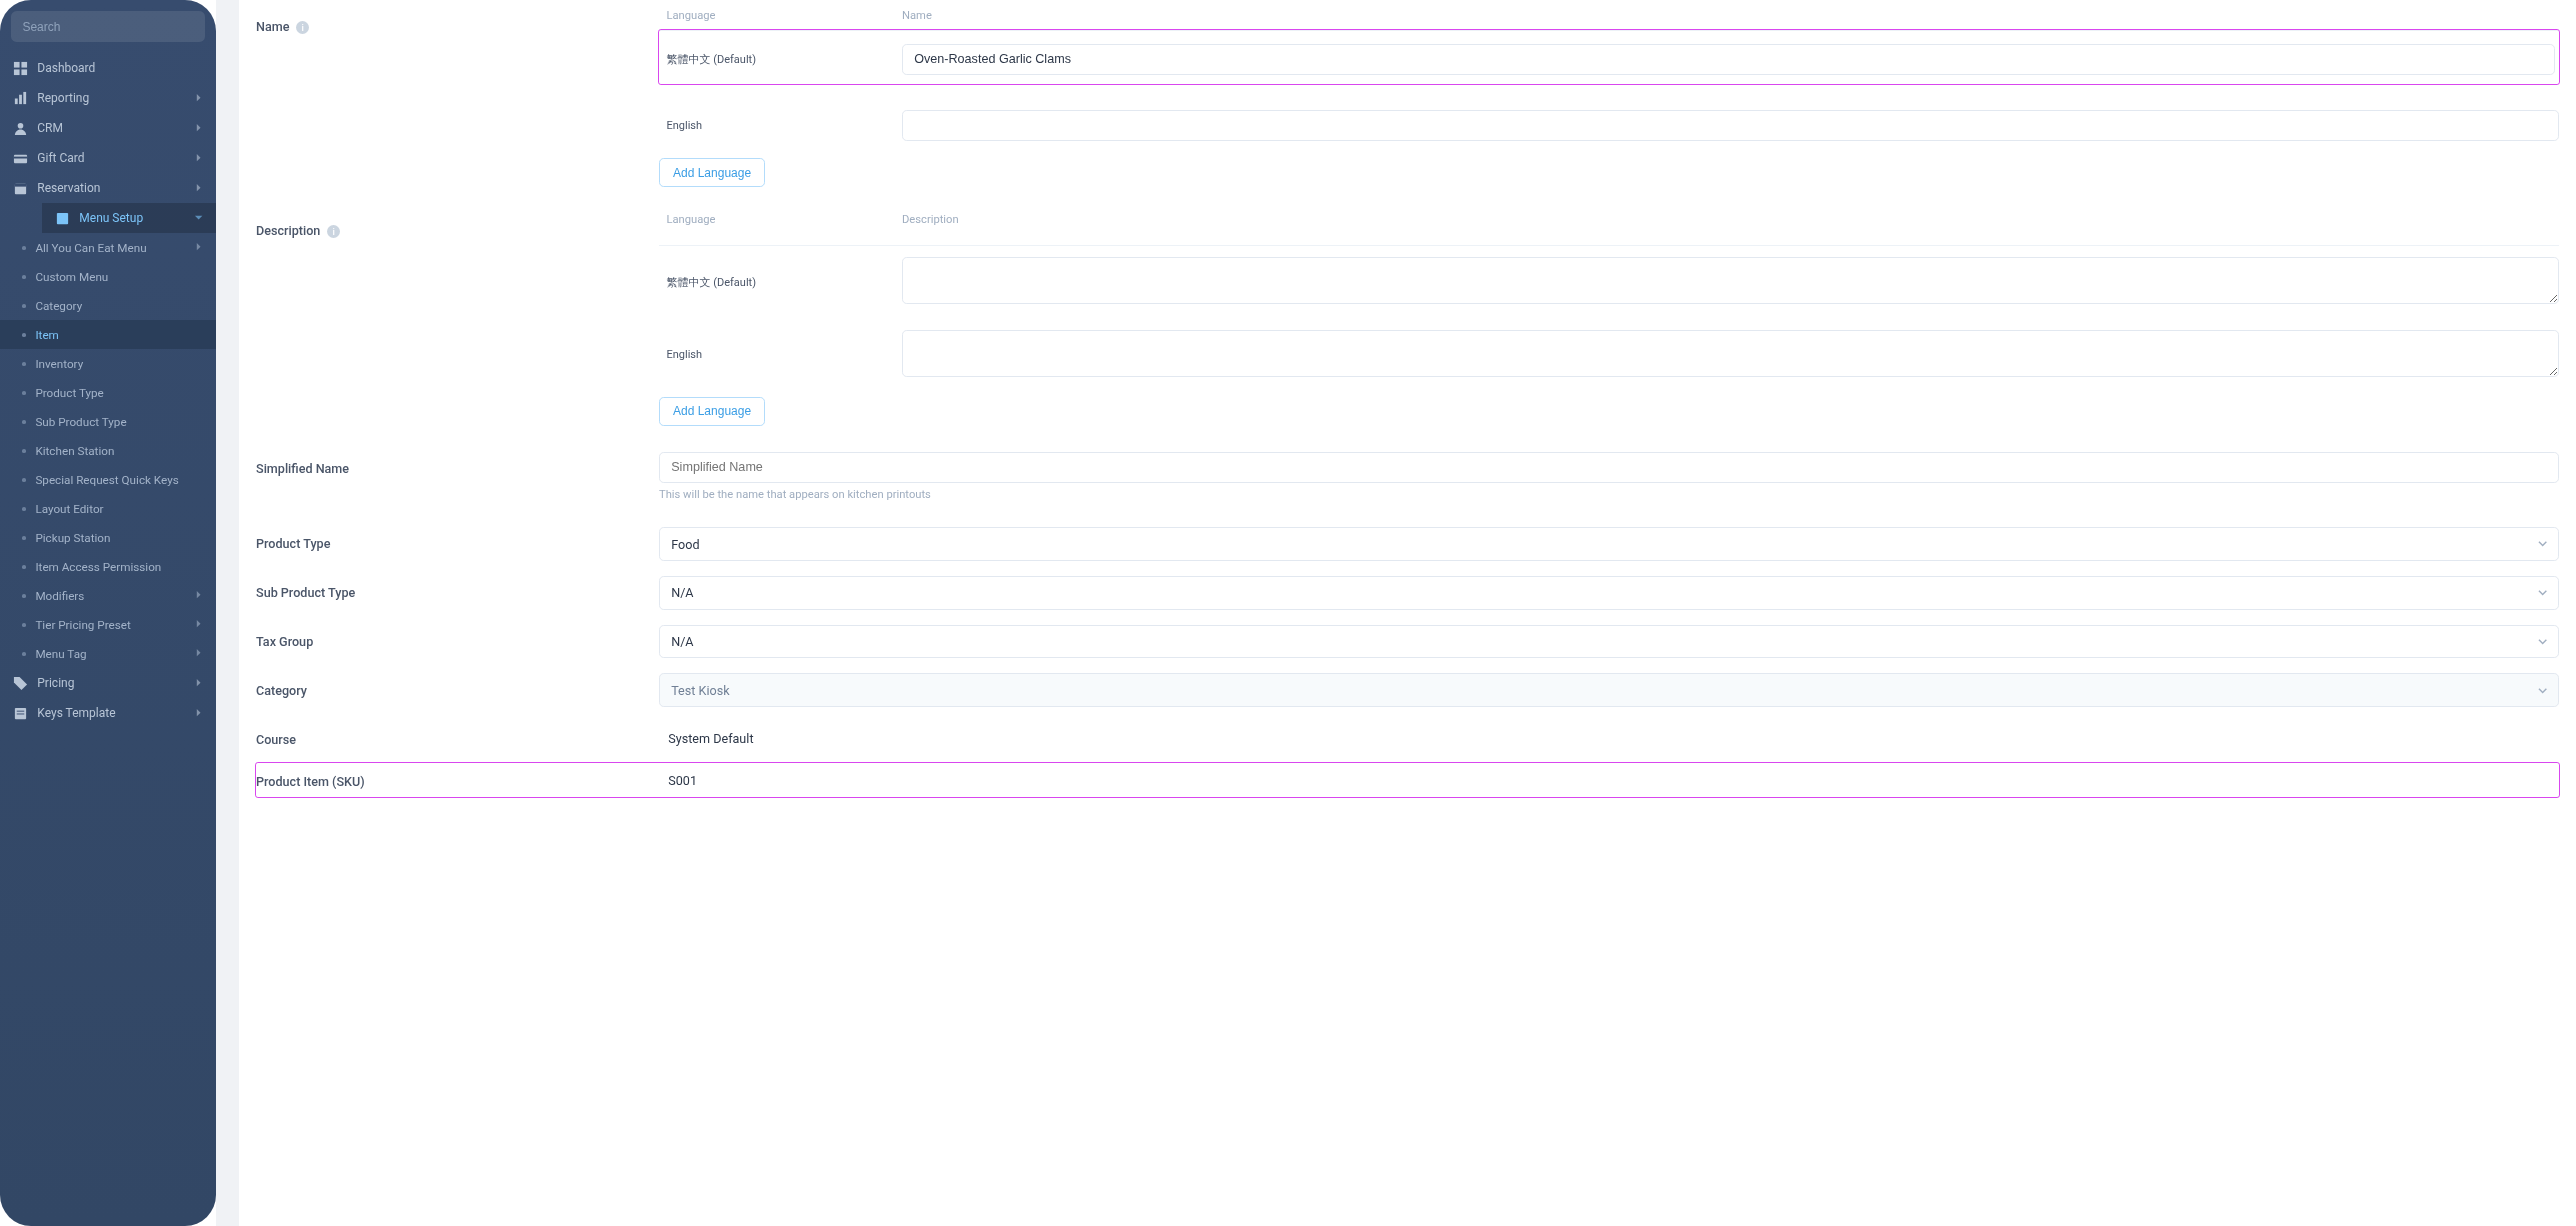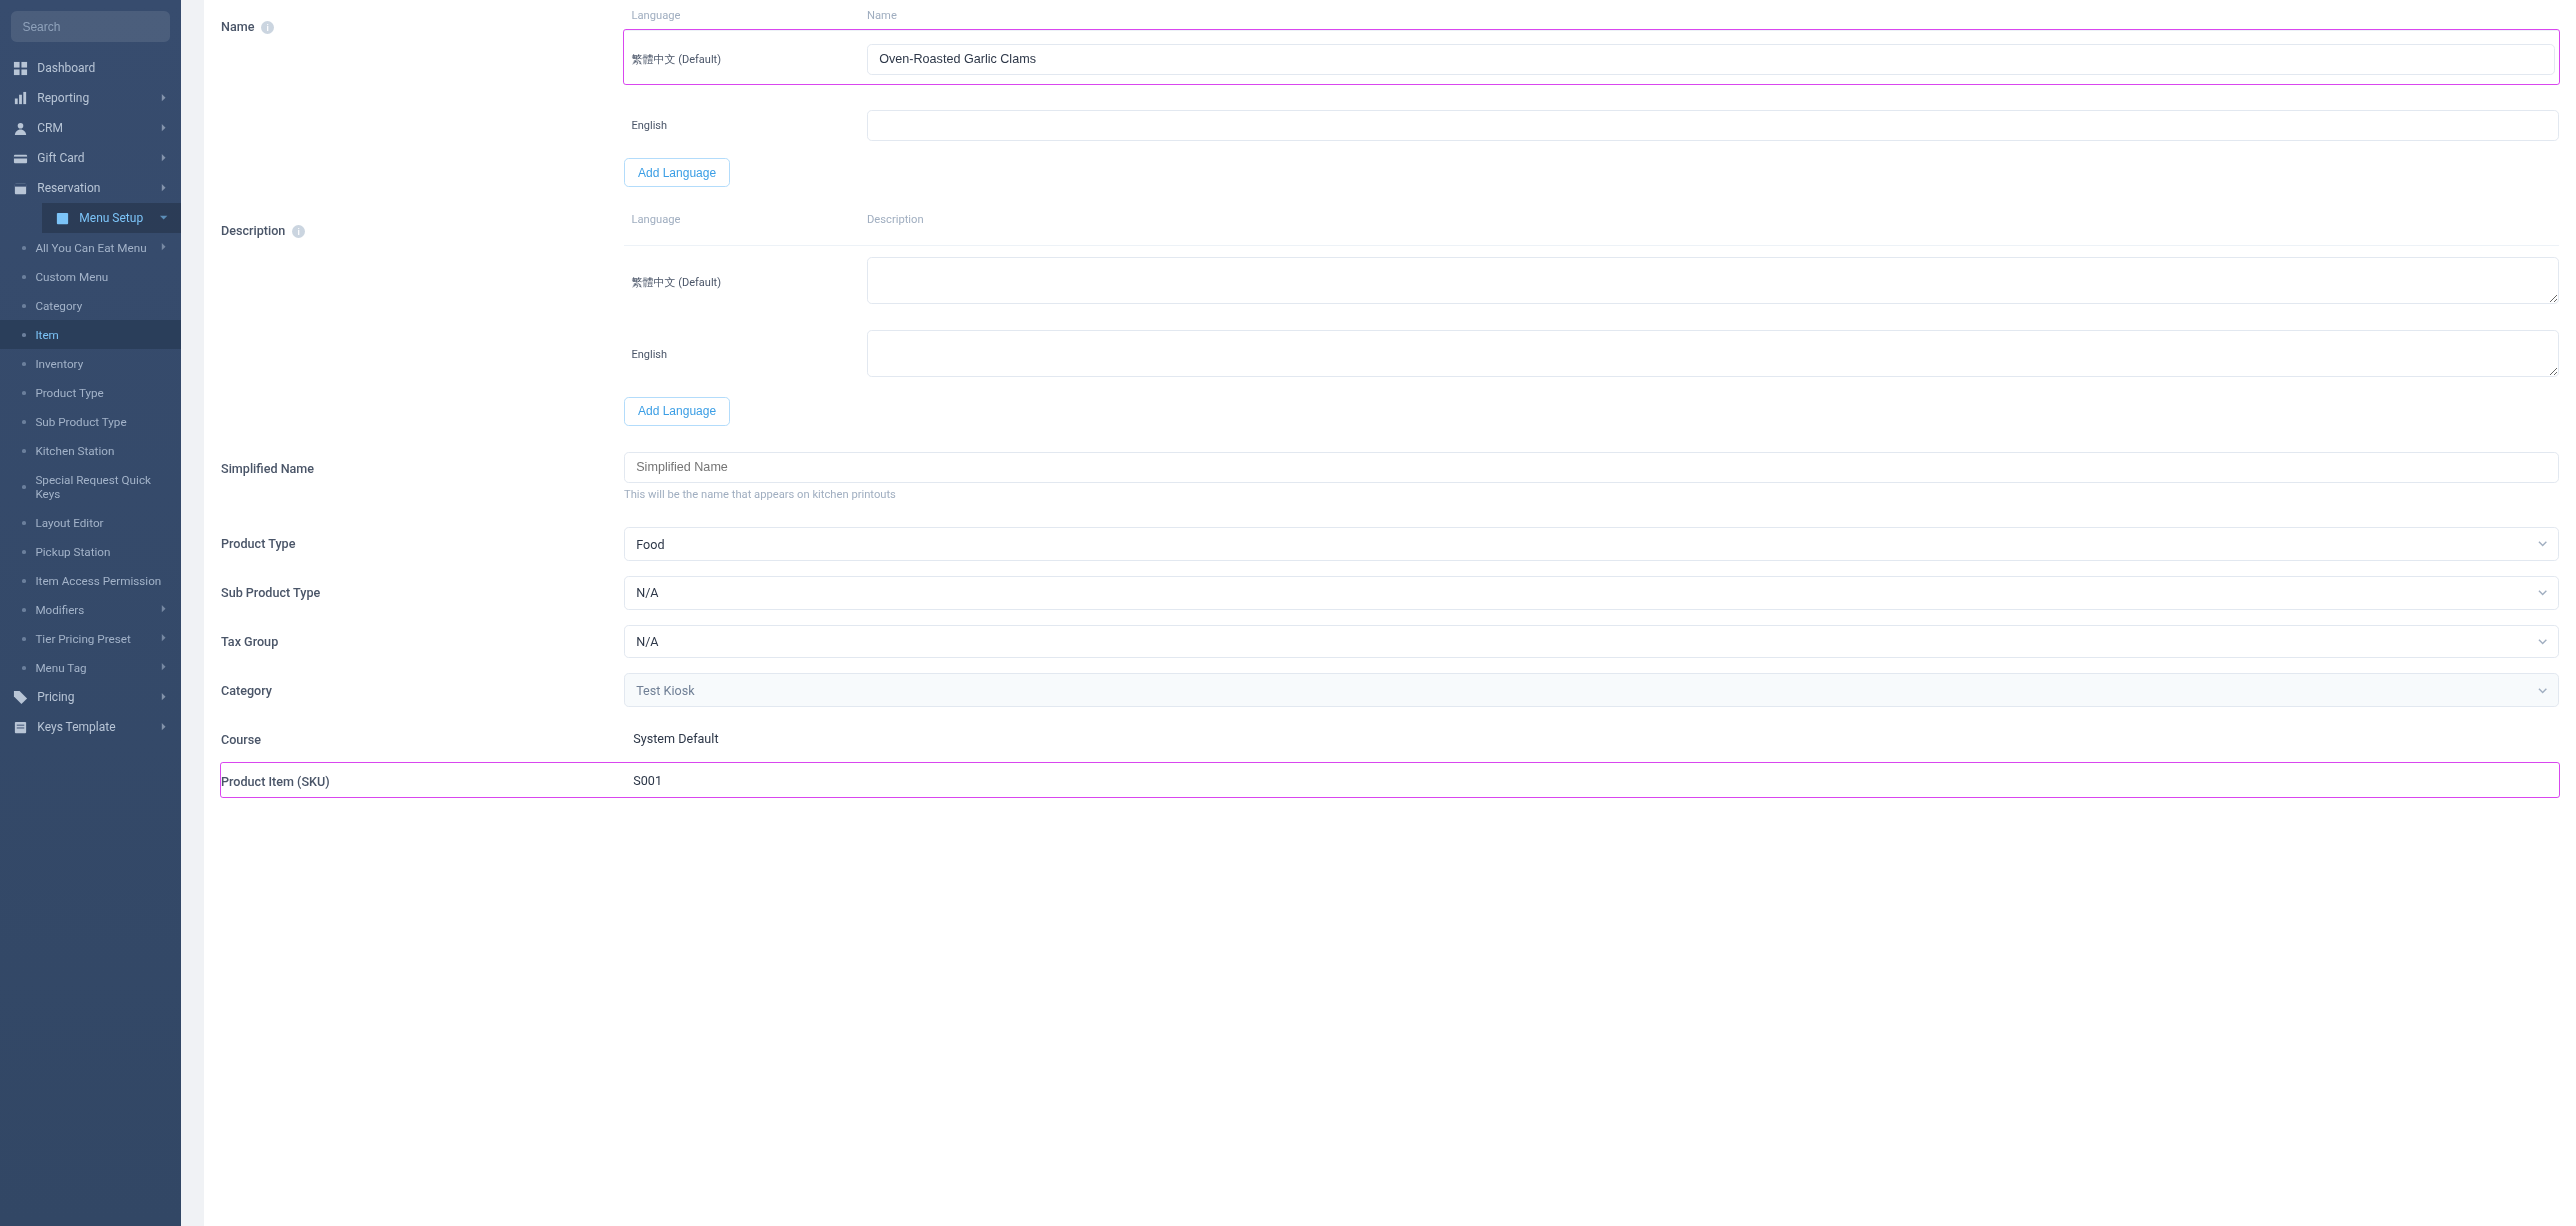--- a/index.html
+++ b/index.html
@@ -6,25 +6,26 @@
     body {
       font-family: -apple-system, BlinkMacSystemFont, "Segoe UI", Roboto, sans-serif;
       background: #ffffff;
       color: #4a5568;
       font-size: 13px;
       display: flex;
       height: 100vh;
       overflow: hidden;
     }
     .sidebar {
-      width: 181px;
+      width: 216px;
       background: linear-gradient(180deg, #374c6e 0%, #324765 100%);
       color: #b8c5d6;
       flex-shrink: 0;
       overflow-y: auto;
+      border-radius: 31px;
     }
     .search-wrap { padding: 11.2px; }
     .search-input {
       width: 100%;
       background: rgba(255,255,255,0.1);
       border: none;
       border-radius: 5.6px;
       padding: 8.4px 11.2px;
       color: #b8c5d6;
       font-size: 12px;

